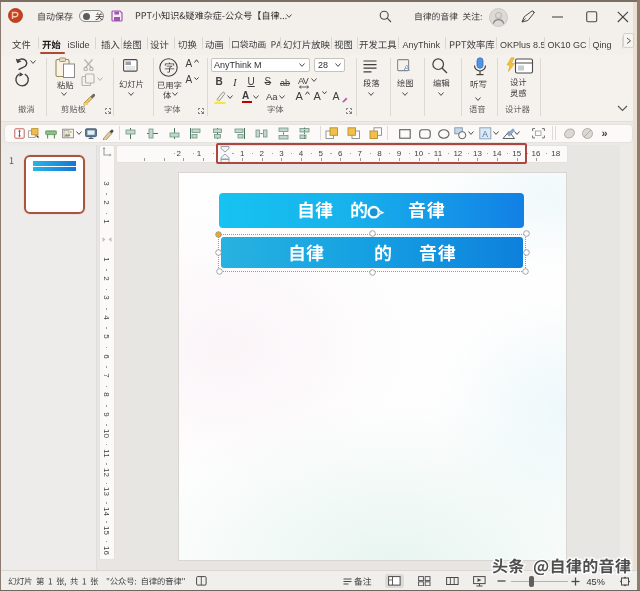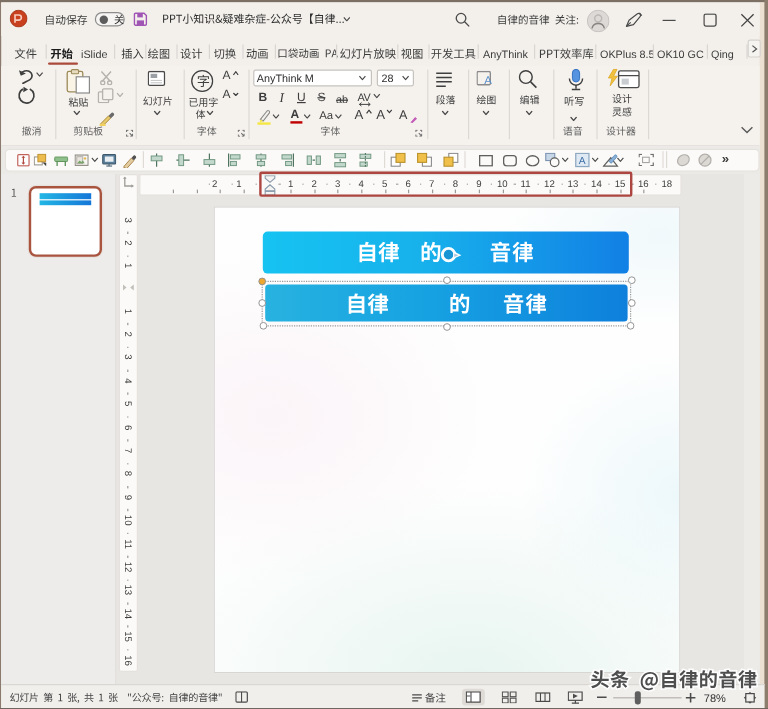--- a/index.html
+++ b/index.html
@@ -877,21 +877,21 @@
   </svg>
 <svg style="position:absolute;left:497px;top:580px;" width="9" height="2" viewBox="0 0 9 2">
     <line x1="0.5" y1="1" x2="8.5" y2="1" stroke="#4a4a4a" stroke-width="1.3"></line>
   </svg>
 <div style="position:absolute;left:511px;top:580.7px;width:57px;height:1.5px;background:#b5b2ae"></div>
 <div style="position:absolute;left:529px;top:576px;width:5px;height:10.5px;background:#5f5f5f;border-radius:2px"></div>
 <svg style="position:absolute;left:571px;top:577px;" width="9" height="9" viewBox="0 0 9 9">
     <line x1="0.5" y1="4.5" x2="8.5" y2="4.5" stroke="#4a4a4a" stroke-width="1.3"></line>
     <line x1="4.5" y1="0.5" x2="4.5" y2="8.5" stroke="#4a4a4a" stroke-width="1.3"></line>
   </svg>
-<div style="position:absolute;left:586.5px;top:576.5px;font:400 9.2px 'Liberation Sans',sans-serif;color:#333;white-space:nowrap;">78%</div>
+<div style="position:absolute;left:586.5px;top:576.5px;font:400 9.2px 'Liberation Sans',sans-serif;color:#333;white-space:nowrap;">45%</div>
 <svg style="position:absolute;left:618.5px;top:575.5px;" width="12" height="11" viewBox="0 0 12 11">
     <rect x="2.5" y="2" width="7" height="7" fill="none" stroke="#4a4a4a" stroke-width="1"></rect>
     <path d="M6 0.5 l-1.5 1.8 h3 z M6 10.5 l-1.5 -1.8 h3 z M0.8 5.5 l1.8 -1.5 v3 z M11.2 5.5 l-1.8 -1.5 v3 z" fill="#4a4a4a"></path>
   </svg>
 <svg style="position:absolute;left:492px;top:557.5px;overflow:visible" width="141" height="22">
     <g fill="#fdfdfd" stroke="#fdfdfd" stroke-width="34" transform="translate(0 14.08) scale(0.08 -0.08)">
       <use href="#b5934" x="0"></use>
       <use href="#b6761" x="204"></use>
       <use href="#b40" x="513"></use>
       <use href="#b81EA" x="719"></use>

